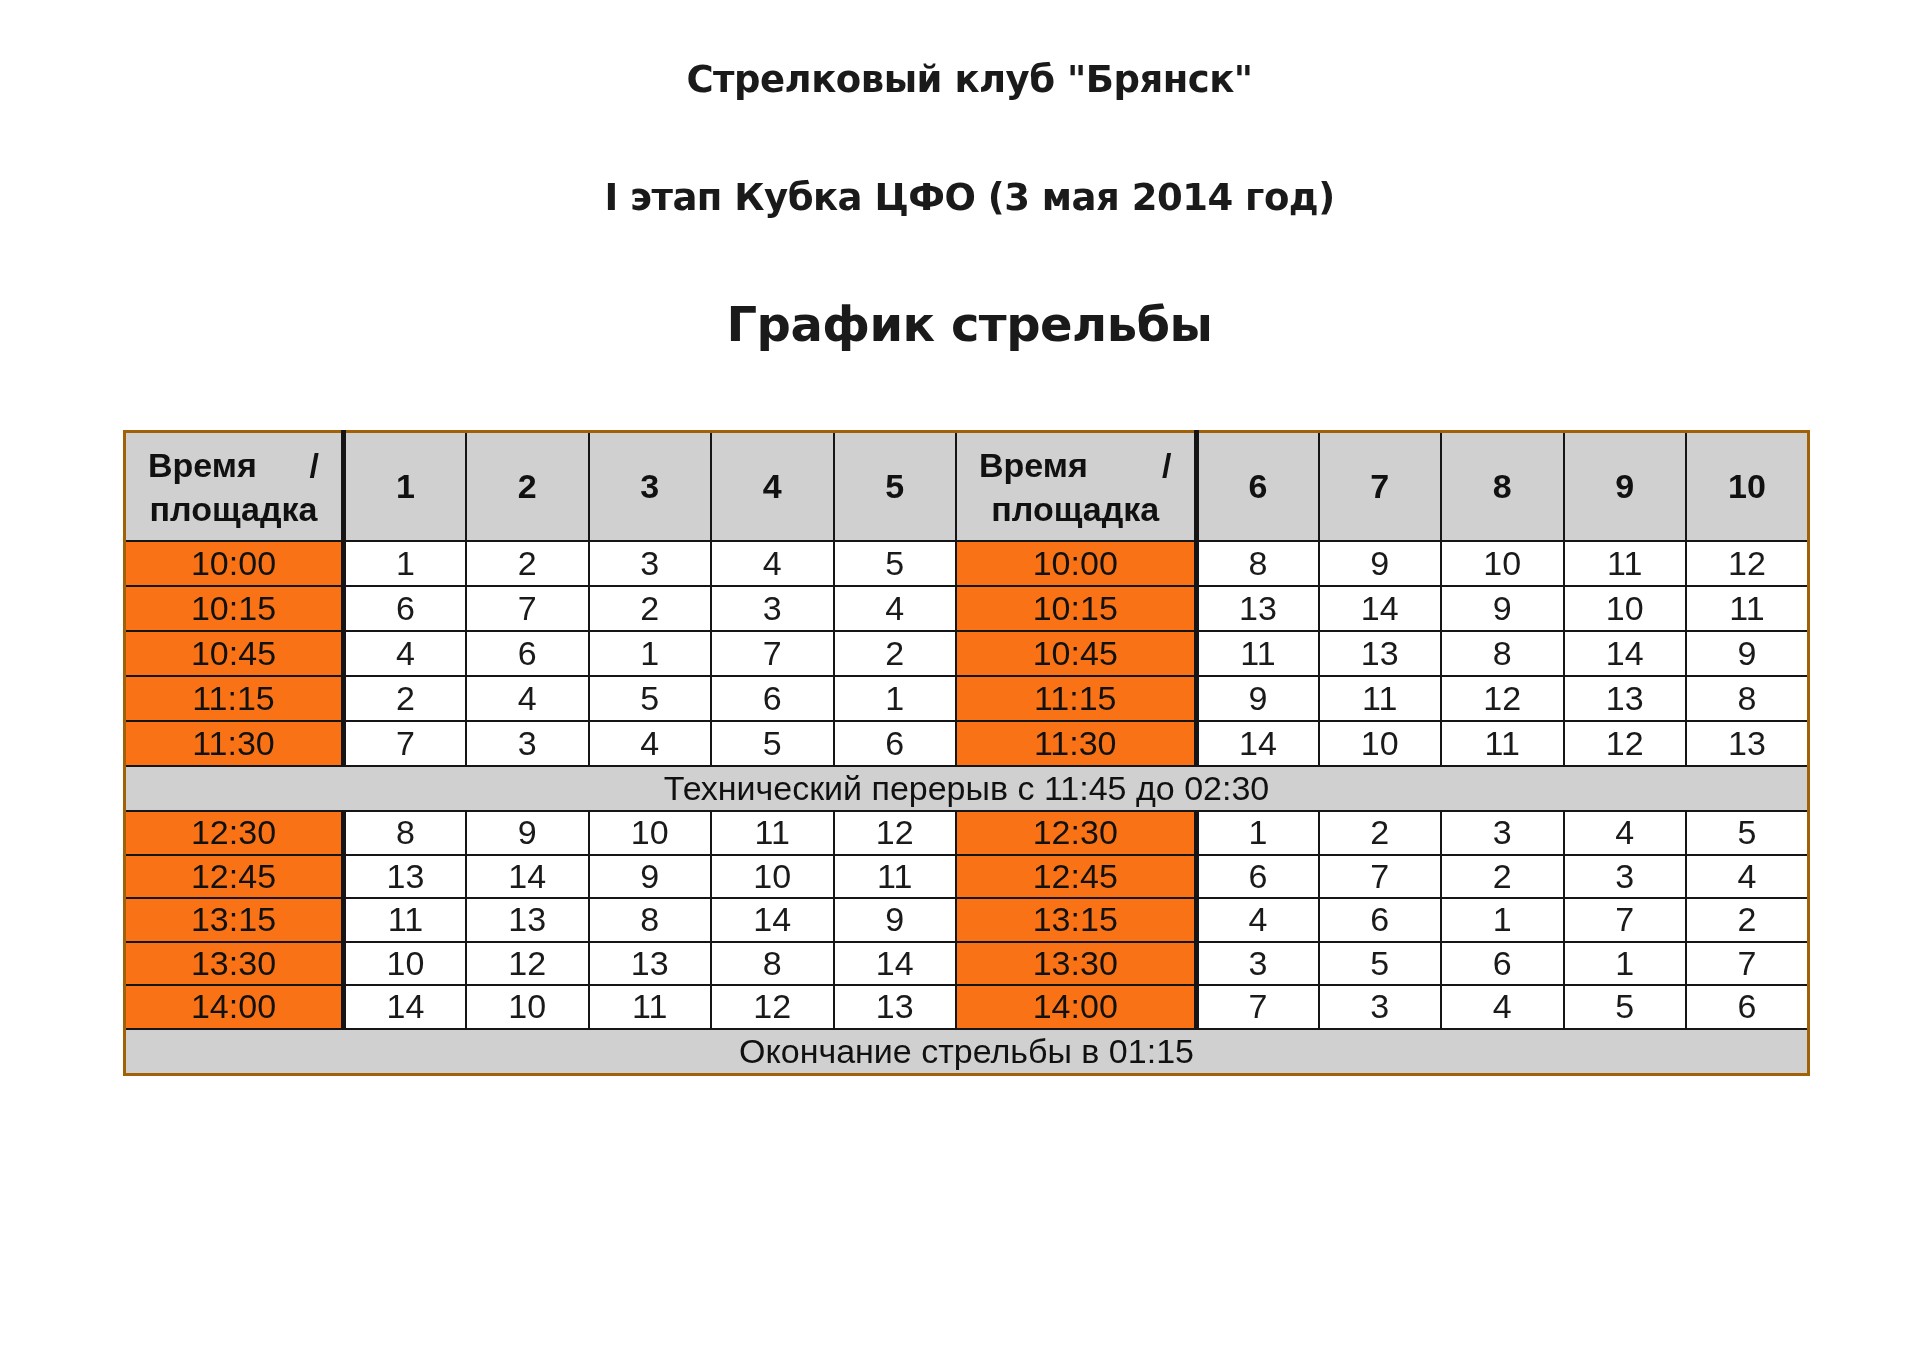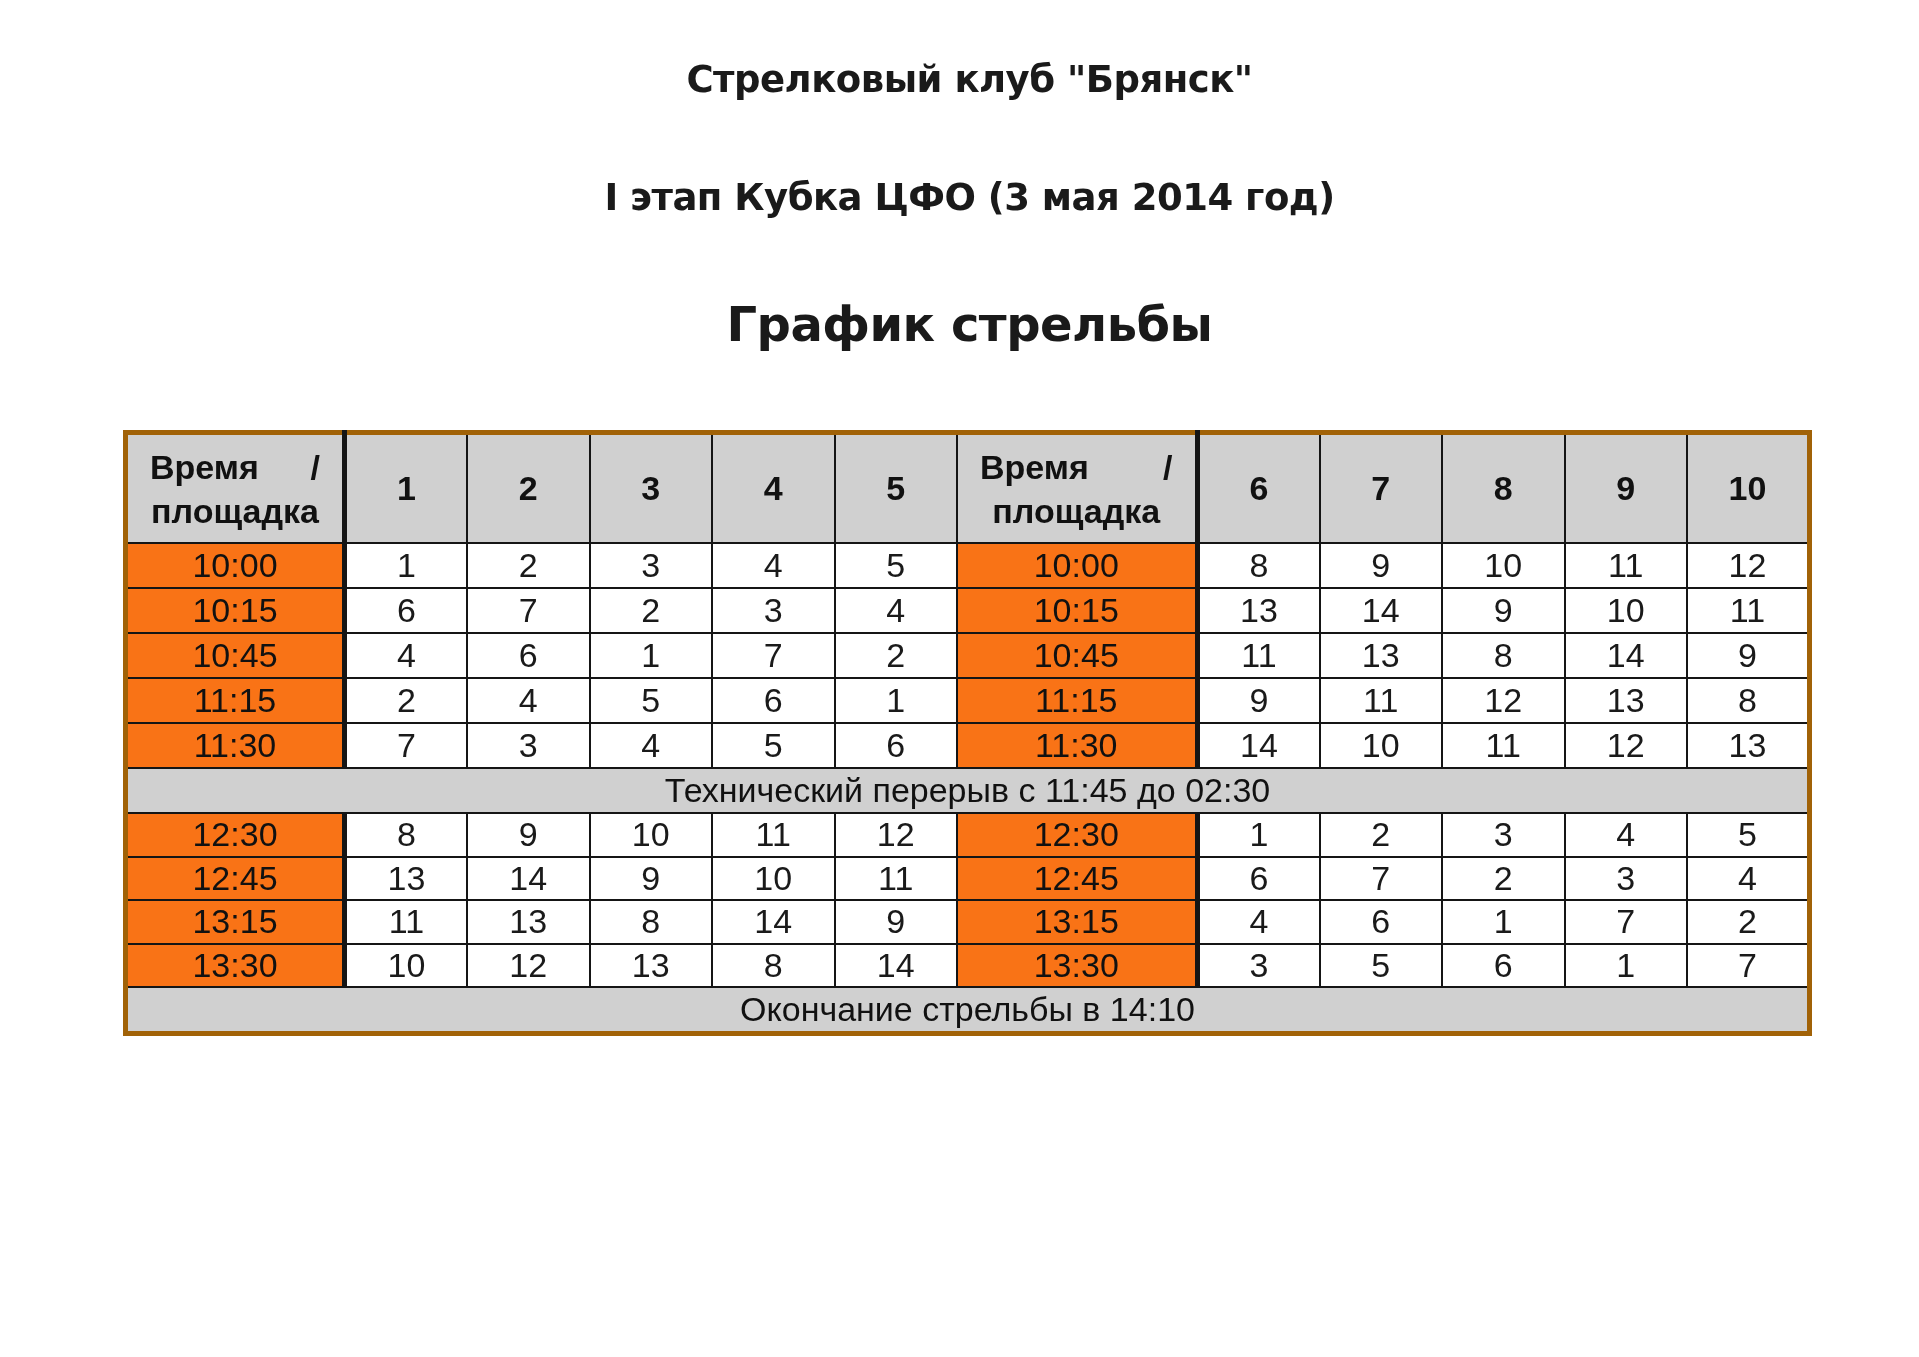--- a/index.html
+++ b/index.html
@@ -1,21 +1,21 @@
 <!DOCTYPE html>
 <html><head>
 <meta charset="utf-8">
 <style>
   html, body { margin: 0; padding: 0; background: #ffffff; }
   body { width: 1919px; height: 1357px; position: relative; overflow: hidden; font-family: "Liberation Sans", sans-serif; color: #111; }
   .title { position: absolute; left: 0; width: 1939px; text-align: center; font-family: "DejaVu Sans", sans-serif; font-weight: bold; color: #1a1a1a; letter-spacing: -0.5px; }
   #t1 { top: 58px; font-size: 37px; }
   #t2 { top: 176px; font-size: 37px; }
   #t3 { top: 296px; font-size: 48px; }
-  table.sched { position: absolute; left: 123px; top: 430px; width: 1684px; border-collapse: collapse; table-layout: fixed; border: 5px solid #a16207; }
+  table.sched { position: absolute; left: 123px; top: 430px; width: 1684px; border-collapse: collapse; table-layout: fixed; border: 3px solid #a16207; }
   table.sched td, table.sched th { border: 2.5px solid #151515; text-align: center; padding: 0; font-size: 34px; font-weight: normal; }
   table.sched th { background: #d0d0d0; font-weight: bold; height: 107px; font-size: 34px; }
   th.timehdr { font-size: 31px; line-height: 44px; }
   th.timehdr .l1 { display: flex; justify-content: space-between; padding: 0 22px 0 22px; }
   td.time { background: #f97316; font-weight: bold; font-size: 34px; }
   tr.drow td { height: 43px; line-height: 43px; }
   tr.drow2 td { height: 41.5px; line-height: 41.5px; }
   td.val { background: #fff; color: #1a1a1a; }
   td.band { background: #d0d0d0; font-weight: bold; font-size: 32px; height: 43px; border-top: 5px solid #151515; border-bottom: 5px solid #151515; }
   .thick-r { border-right: 5px solid #151515 !important; }
@@ -198,19 +198,33 @@
         <td class="val">13</td>
         <td class="val">8</td>
         <td class="val">14</td>
         <td class="time thick-r">13:30</td>
         <td class="val">3</td>
         <td class="val">5</td>
         <td class="val">6</td>
         <td class="val">1</td>
         <td class="val">7</td>
       </tr>
+      <tr class="drow2">
+        <td class="time thick-r">14:00</td>
+        <td class="val">14</td>
+        <td class="val">10</td>
+        <td class="val">11</td>
+        <td class="val">12</td>
+        <td class="val">13</td>
+        <td class="time thick-r">14:00</td>
+        <td class="val">7</td>
+        <td class="val">3</td>
+        <td class="val">4</td>
+        <td class="val">5</td>
+        <td class="val">6</td>
+      </tr>
     </tbody>
   <tbody>
     <tr>
-      <td class="band" colspan="12">Окончание стрельбы в 14:10</td>
+      <td class="band" colspan="12">Окончание стрельбы в 01:15</td>
     </tr>
   </tbody>
 </table>
 
 </body></html>

